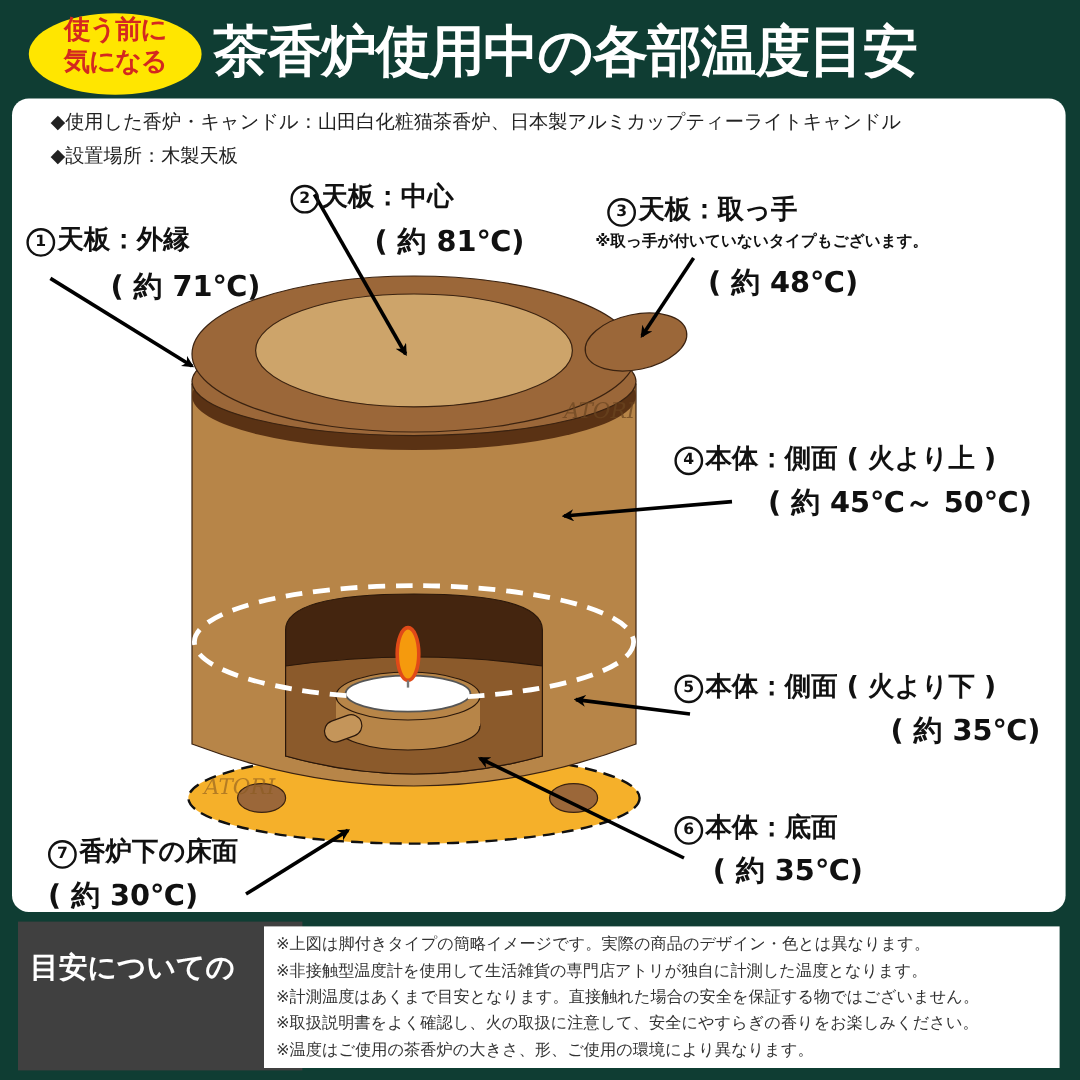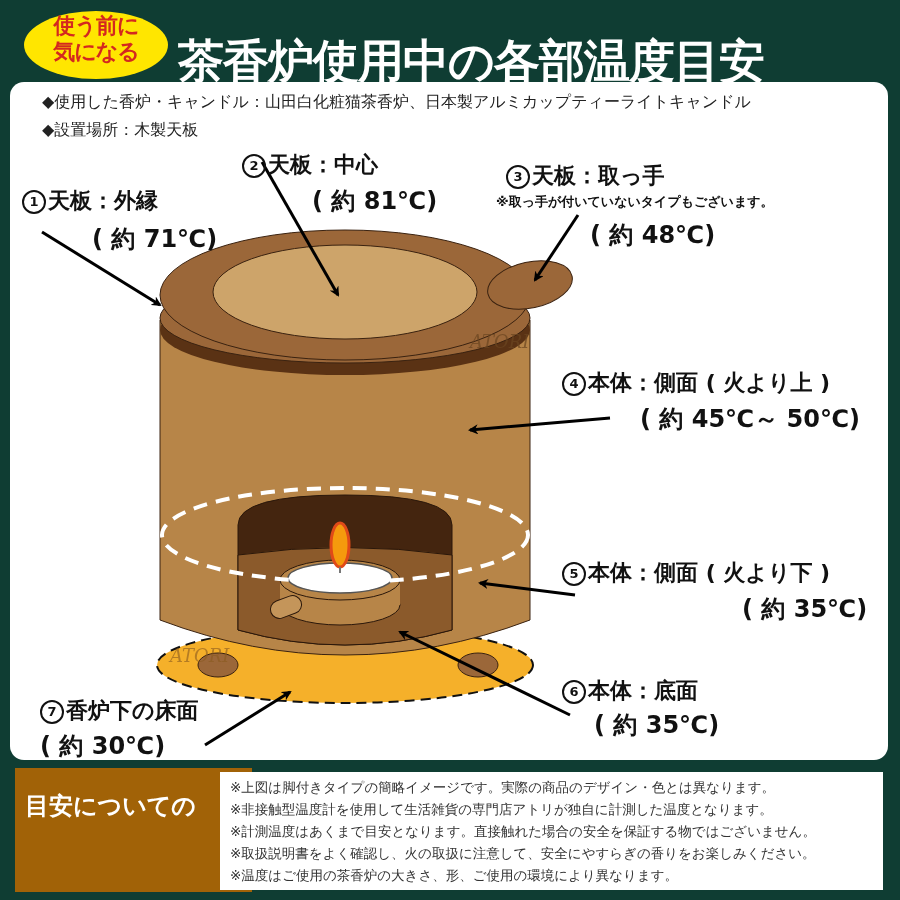--- a/index.html
+++ b/index.html
@@ -3,33 +3,33 @@
 <meta charset="utf-8">
 <style>
   html, body { margin:0; padding:0; }
   body { width:900px; height:900px; background:#0f3d33; position:relative; overflow:hidden;
          font-family:"DejaVu Sans","Liberation Sans",sans-serif; }
   .header { position:absolute; left:0; top:0; width:860px; height:80px; background:#0f3d33; }
   .badge { position:absolute; left:22px; top:10px; width:148px; height:70px; }
   .badge-text { position:absolute; left:22px; top:13px; width:148px; text-align:center;
                 color:#d4281f; font-size:22px; line-height:26px; font-weight:bold; letter-spacing:-1px; }
   .title { position:absolute; left:178px; top:14px; color:#ffffff; font-size:46px; font-weight:bold;
-           letter-spacing:-1px; line-height:56px; white-space:nowrap;margin-top:19px; }
+           letter-spacing:-1px; line-height:56px; white-space:nowrap; }
   .panel { position:absolute; left:10px; top:82px; width:878px; height:678px; background:#ffffff;
            border-radius:14px; }
   .info { position:absolute; left:42px; font-size:16px; color:#222; line-height:20px; white-space:nowrap; }
   .lbl { position:absolute; font-weight:bold; color:#111; white-space:nowrap; }
   .lbl-main { font-size:22px; line-height:26px; }
   .lbl-val { font-size:24px; line-height:26px; }
   .lbl-note { font-size:13px; line-height:16px; }
   .circ { display:inline-block; width:20px; height:20px; border:2px solid #111; border-radius:50%;
           font-size:13px; line-height:20px; text-align:center; margin-right:2px; vertical-align:2px; }
   svg.diagram { position:absolute; left:0; top:0; }
   .notes-box { position:absolute; left:15px; top:768px; width:870px; height:124px; }
-  .notes-head { position:absolute; left:0; top:0; width:237px; height:124px; background:#a16207;
+  .notes-head { position:absolute; left:0; top:0; width:237px; height:124px; background:#404040;
                 color:#fff; font-weight:bold; }
   .nh1 { position:absolute; left:10px; top:22px; font-size:24px; letter-spacing:0px; white-space:nowrap; }
   .nh2 { position:absolute; left:10px; top:78px; font-size:24px; letter-spacing:18px; white-space:nowrap; }
   .notes-body { position:absolute; left:205px; top:4px; width:663px; height:118px; background:#fff; }
   .note-line { position:absolute; left:10px; font-size:13.5px; color:#333; white-space:nowrap; line-height:18px; }
 </style>
 </head>
 <body>
 
 <div class="header">

